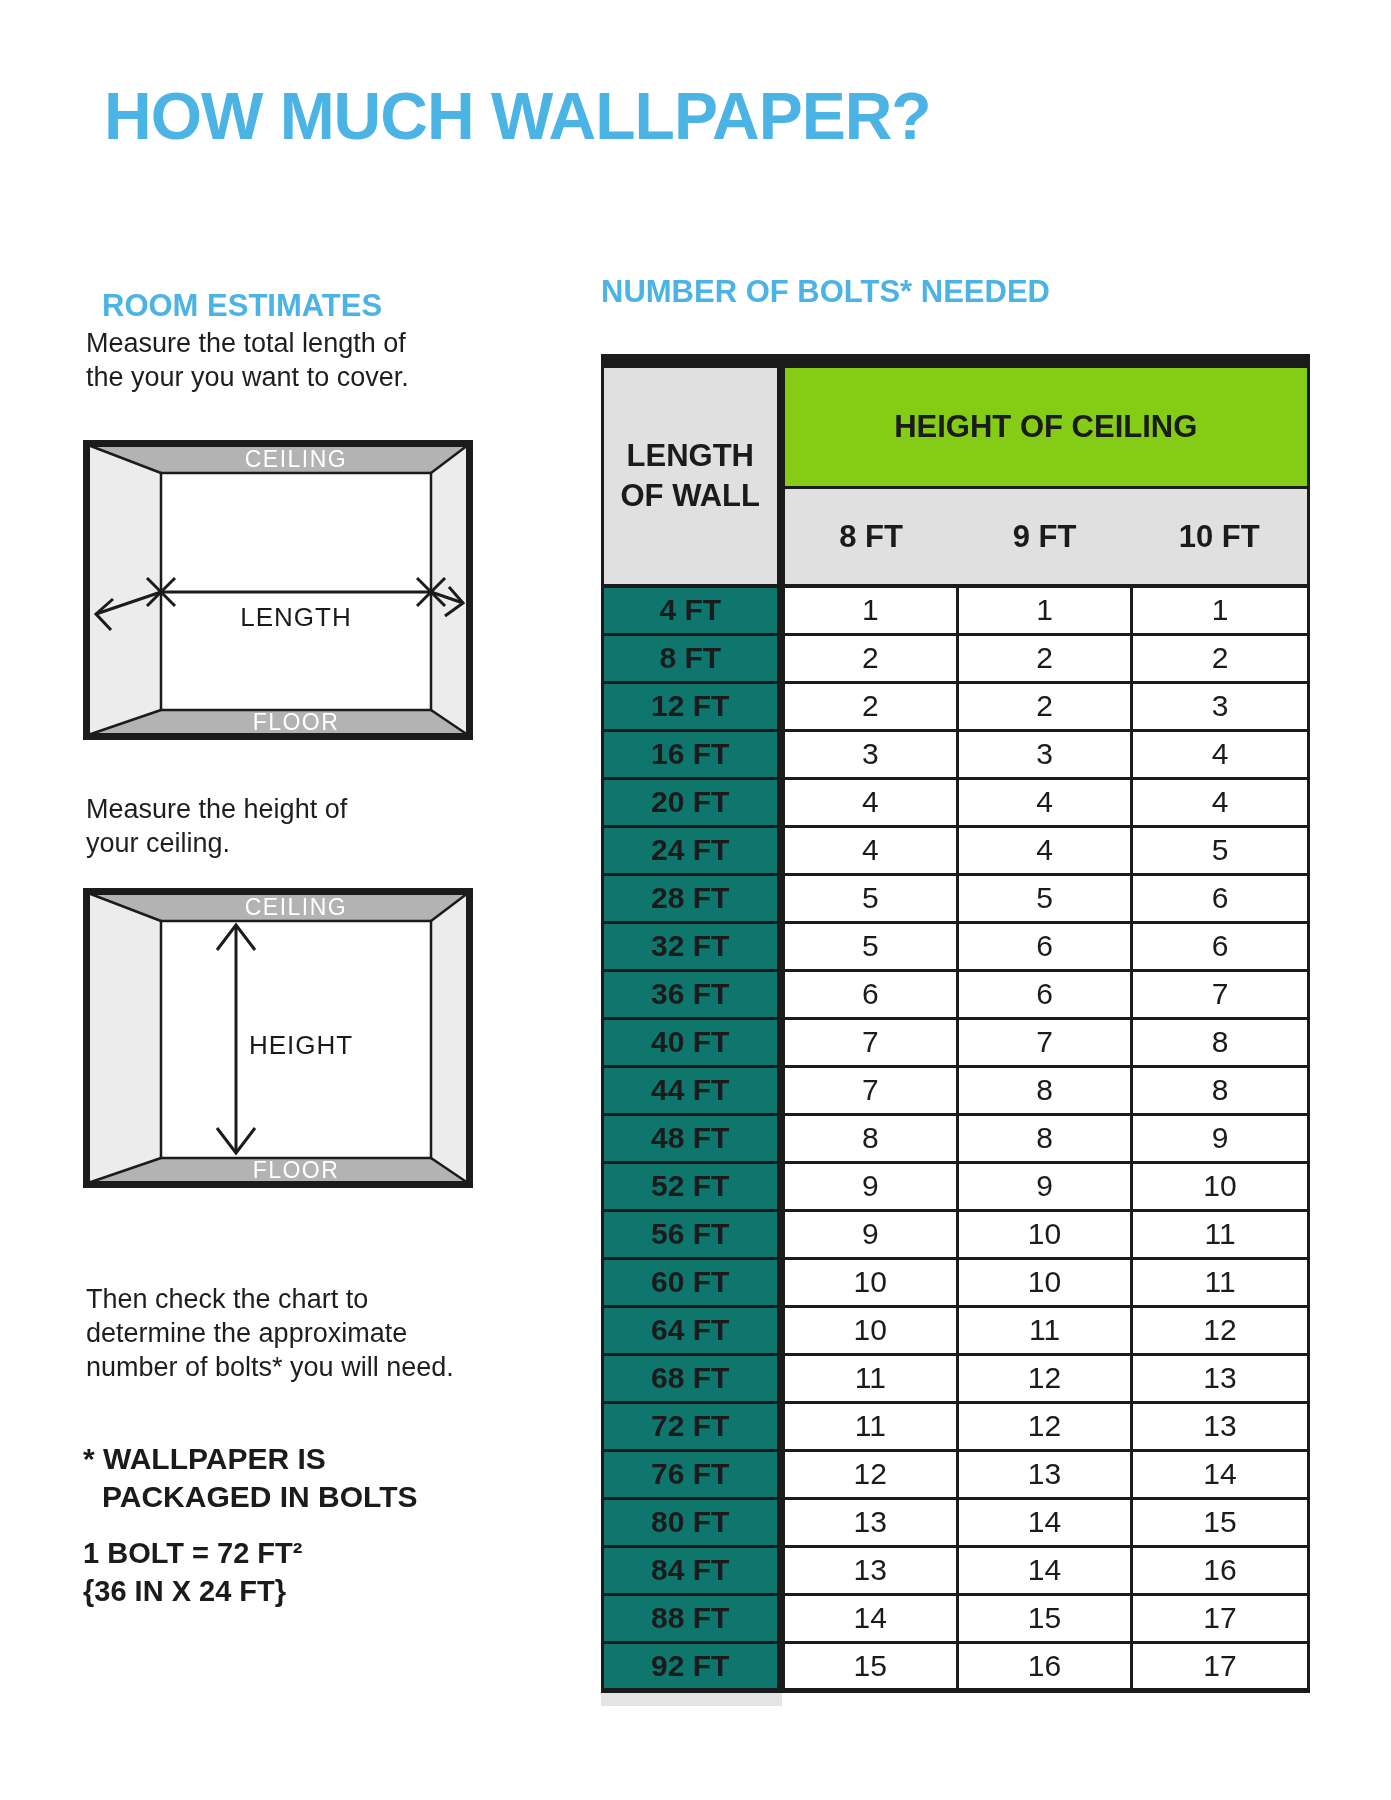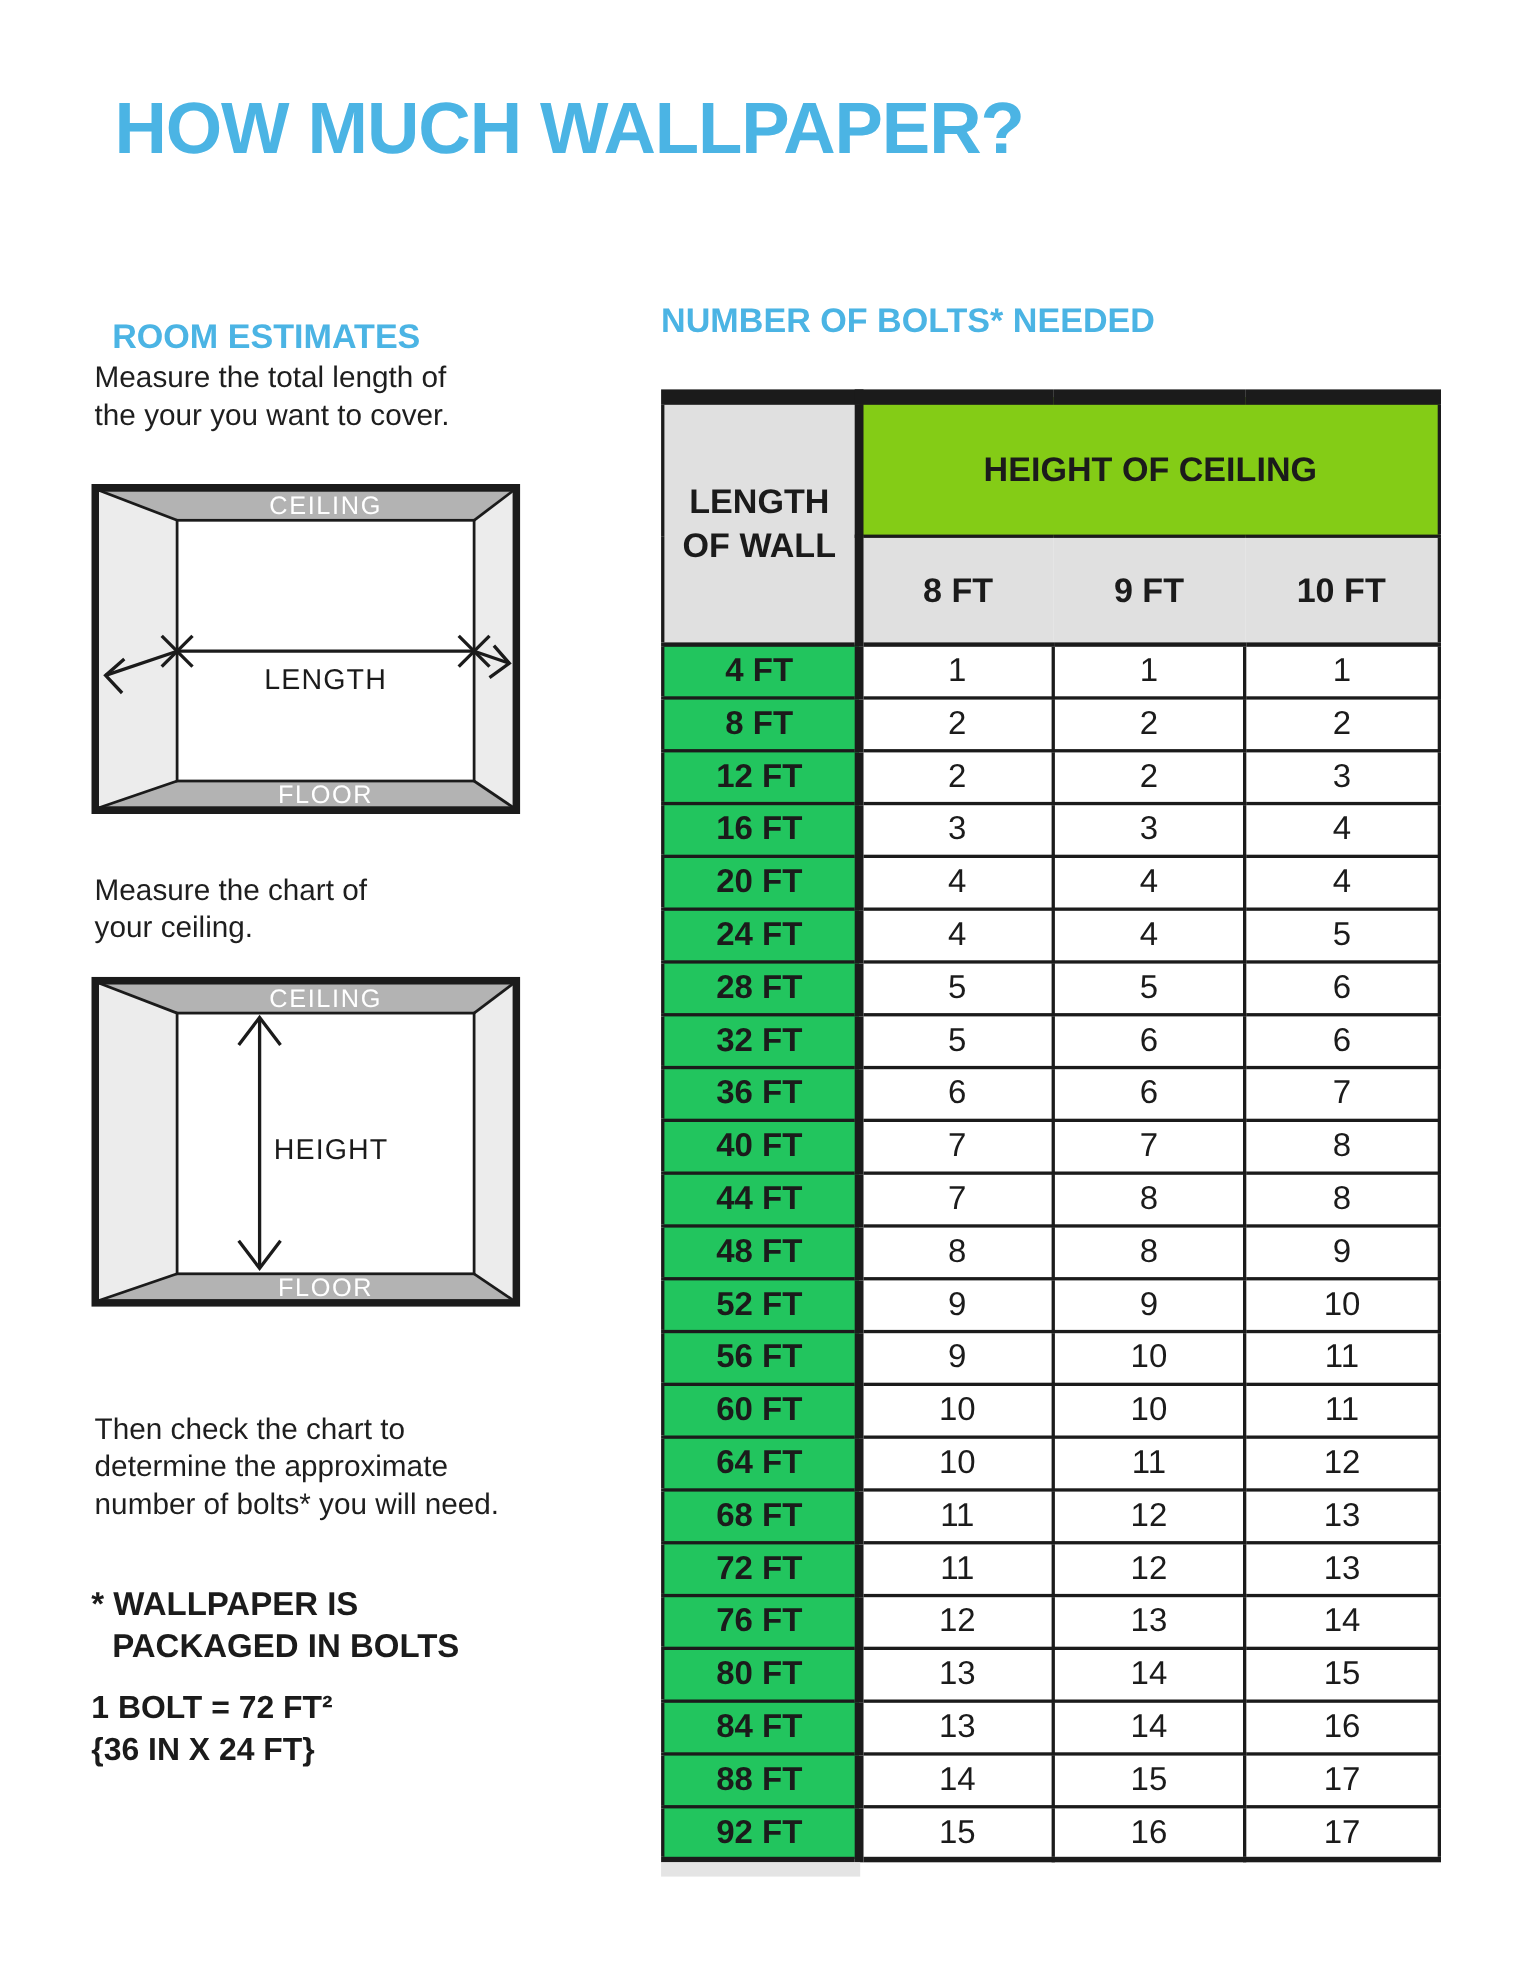--- a/index.html
+++ b/index.html
@@ -47,21 +47,21 @@
 
   th.corner { background:#E0E0E0; border-right:8px solid #1b1b1b;
               border-bottom:4px solid #1b1b1b; font-size:31px; font-weight:bold; }
   th.corner span { display:block; line-height:40px; }
   th.group  { background:#84cc16; height:118px; font-size:31px; font-weight:bold;
               border-bottom:3px solid #1b1b1b; }
   th.colhead{ background:#E0E0E0; height:95px; font-size:31px; font-weight:bold;
               border-bottom:4px solid #1b1b1b; }
 
   tbody tr { height:48px; }
-  tbody th { background:#22c55e; font-size:30px; font-weight:bold;
+  tbody th { background:#0f766e; font-size:30px; font-weight:bold;
              border-top:3px solid #1b1b1b; border-bottom:3px solid #1b1b1b;
              border-right:8px solid #1b1b1b; }
   tbody td { background:#ffffff; font-size:30px; font-weight:normal;
              border:3px solid #1b1b1b; }
 
   .gray-stub { width:181px; height:13px; background:#E4E4E4; }
 </style>
 </head>
 <body>
 
@@ -100,21 +100,21 @@
       <line x1="334" y1="166" x2="362" y2="138"></line>
       <line x1="78" y1="152" x2="13" y2="174"></line>
       <polyline points="30,159 13,174 28,190"></polyline>
       <line x1="348" y1="152" x2="380" y2="163"></line>
       <polyline points="366,147 380,163 362,176"></polyline>
     </g>
     <text x="213" y="186" text-anchor="middle" class="measure-label">LENGTH</text>
   </svg>
 
   <p class="para" id="para-measure-height">
-    <span class="line">Measure the chart of</span>
+    <span class="line">Measure the height of</span>
     <span class="line">your ceiling.</span>
   </p>
 
   <svg class="room-diagram" id="diagram-height" viewBox="0 0 390 300">
     <rect x="0" y="0" width="390" height="300" fill="#ffffff"></rect>
     <polygon points="5,5 78,33 78,270 5,295" fill="#ECECEC"></polygon>
     <polygon points="385,5 385,295 348,270 348,33" fill="#ECECEC"></polygon>
     <polygon points="5,5 385,5 348,33 78,33" fill="#B3B3B3"></polygon>
     <polygon points="5,295 78,270 348,270 385,295" fill="#B3B3B3"></polygon>
     <rect x="78" y="33" width="270" height="237" fill="#ffffff" stroke="#1b1b1b" stroke-width="2.5"></rect>

